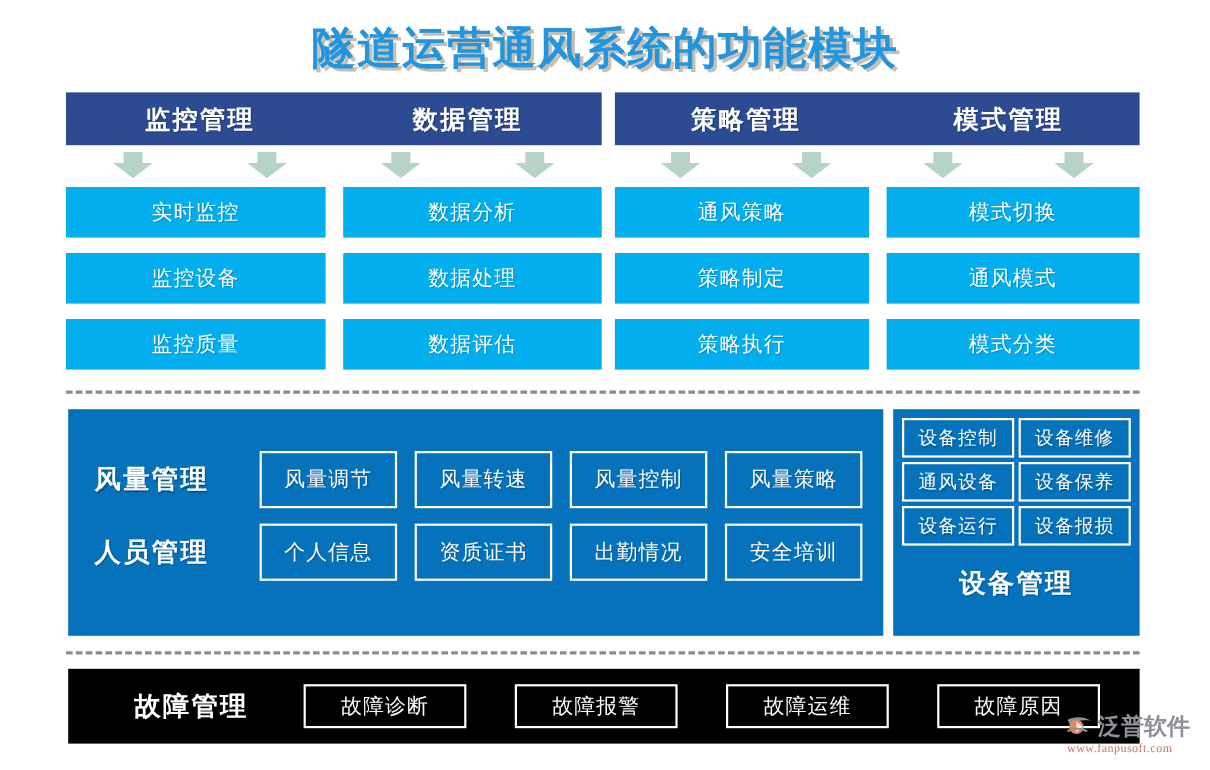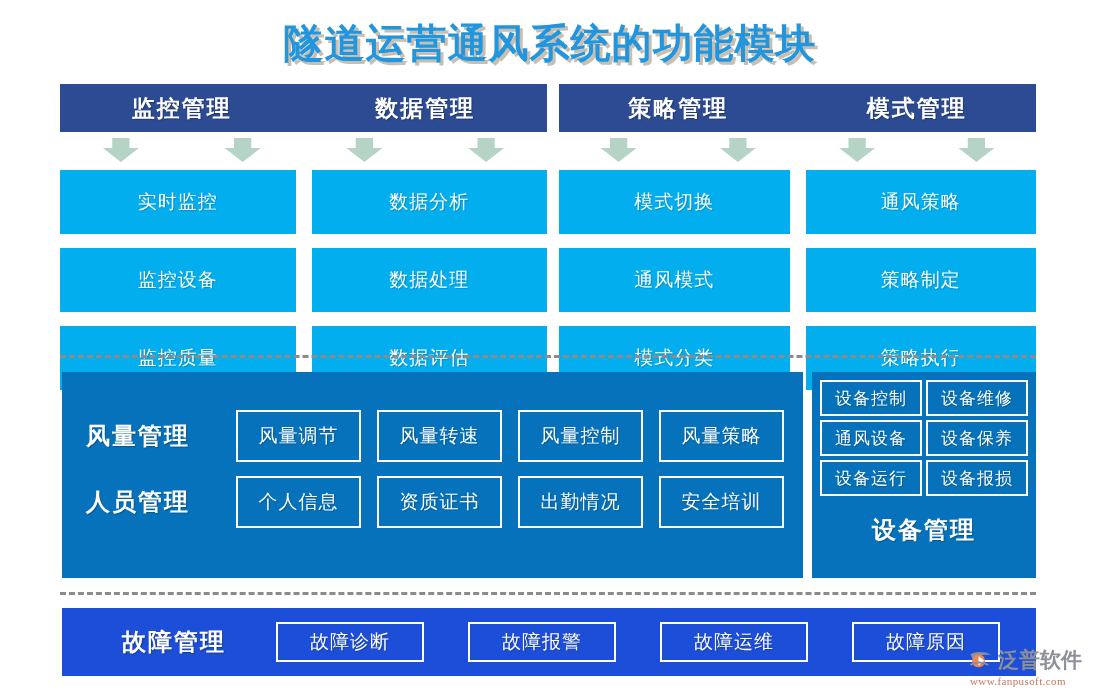--- a/index.html
+++ b/index.html
@@ -82,21 +82,21 @@
   
   .cards {
     position: absolute;
     top: 170px;
   }
   .cards.left  { left: 60px;  width: 487px; }
   .cards.right { left: 559px; width: 477px; }
   .cards-inner { display: flex; gap: 16px; }
   .col { flex: 1 1 0; display: flex; flex-direction: column; gap: 14px; }
   .card {
-    height: 64px;
+    height: 46px;
     background: #03aeef;
     color: #ffffff;
     display: flex;
     align-items: center;
     justify-content: center;
     font-size: 19px;
     letter-spacing: 1px;
     text-shadow: 1px 1px 1px rgba(0,0,0,0.18);
   }
 
@@ -202,21 +202,21 @@
     text-align: center;
   }
 
   
   .bottom-bar {
     position: absolute;
     left: 62px;
     top: 608px;
     width: 974px;
     height: 68px;
-    background: #1d4ed8;
+    background: #000000;
     display: flex;
     align-items: center;
     padding-left: 60px;
     box-sizing: border-box;
   }
   .bottom-label {
     color: #ffffff;
     font-size: 24px;
     font-weight: bold;
     letter-spacing: 2px;
@@ -323,28 +323,28 @@
       <div class="col">
         <div class="card">数据分析</div>
         <div class="card">数据处理</div>
         <div class="card">数据评估</div>
       </div>
     </div>
   </div>
   <div class="cards right">
     <div class="cards-inner">
       <div class="col">
+        <div class="card">通风策略</div>
+        <div class="card">策略制定</div>
+        <div class="card">策略执行</div>
+      </div>
+      <div class="col">
         <div class="card">模式切换</div>
         <div class="card">通风模式</div>
         <div class="card">模式分类</div>
-      </div>
-      <div class="col">
-        <div class="card">通风策略</div>
-        <div class="card">策略制定</div>
-        <div class="card">策略执行</div>
       </div>
     </div>
   </div>
 
   <div class="dash top"></div>
 
   <div class="mid-left">
     <div class="mid-rows">
       <div class="mid-row">
         <div class="mid-label">风量管理</div>

